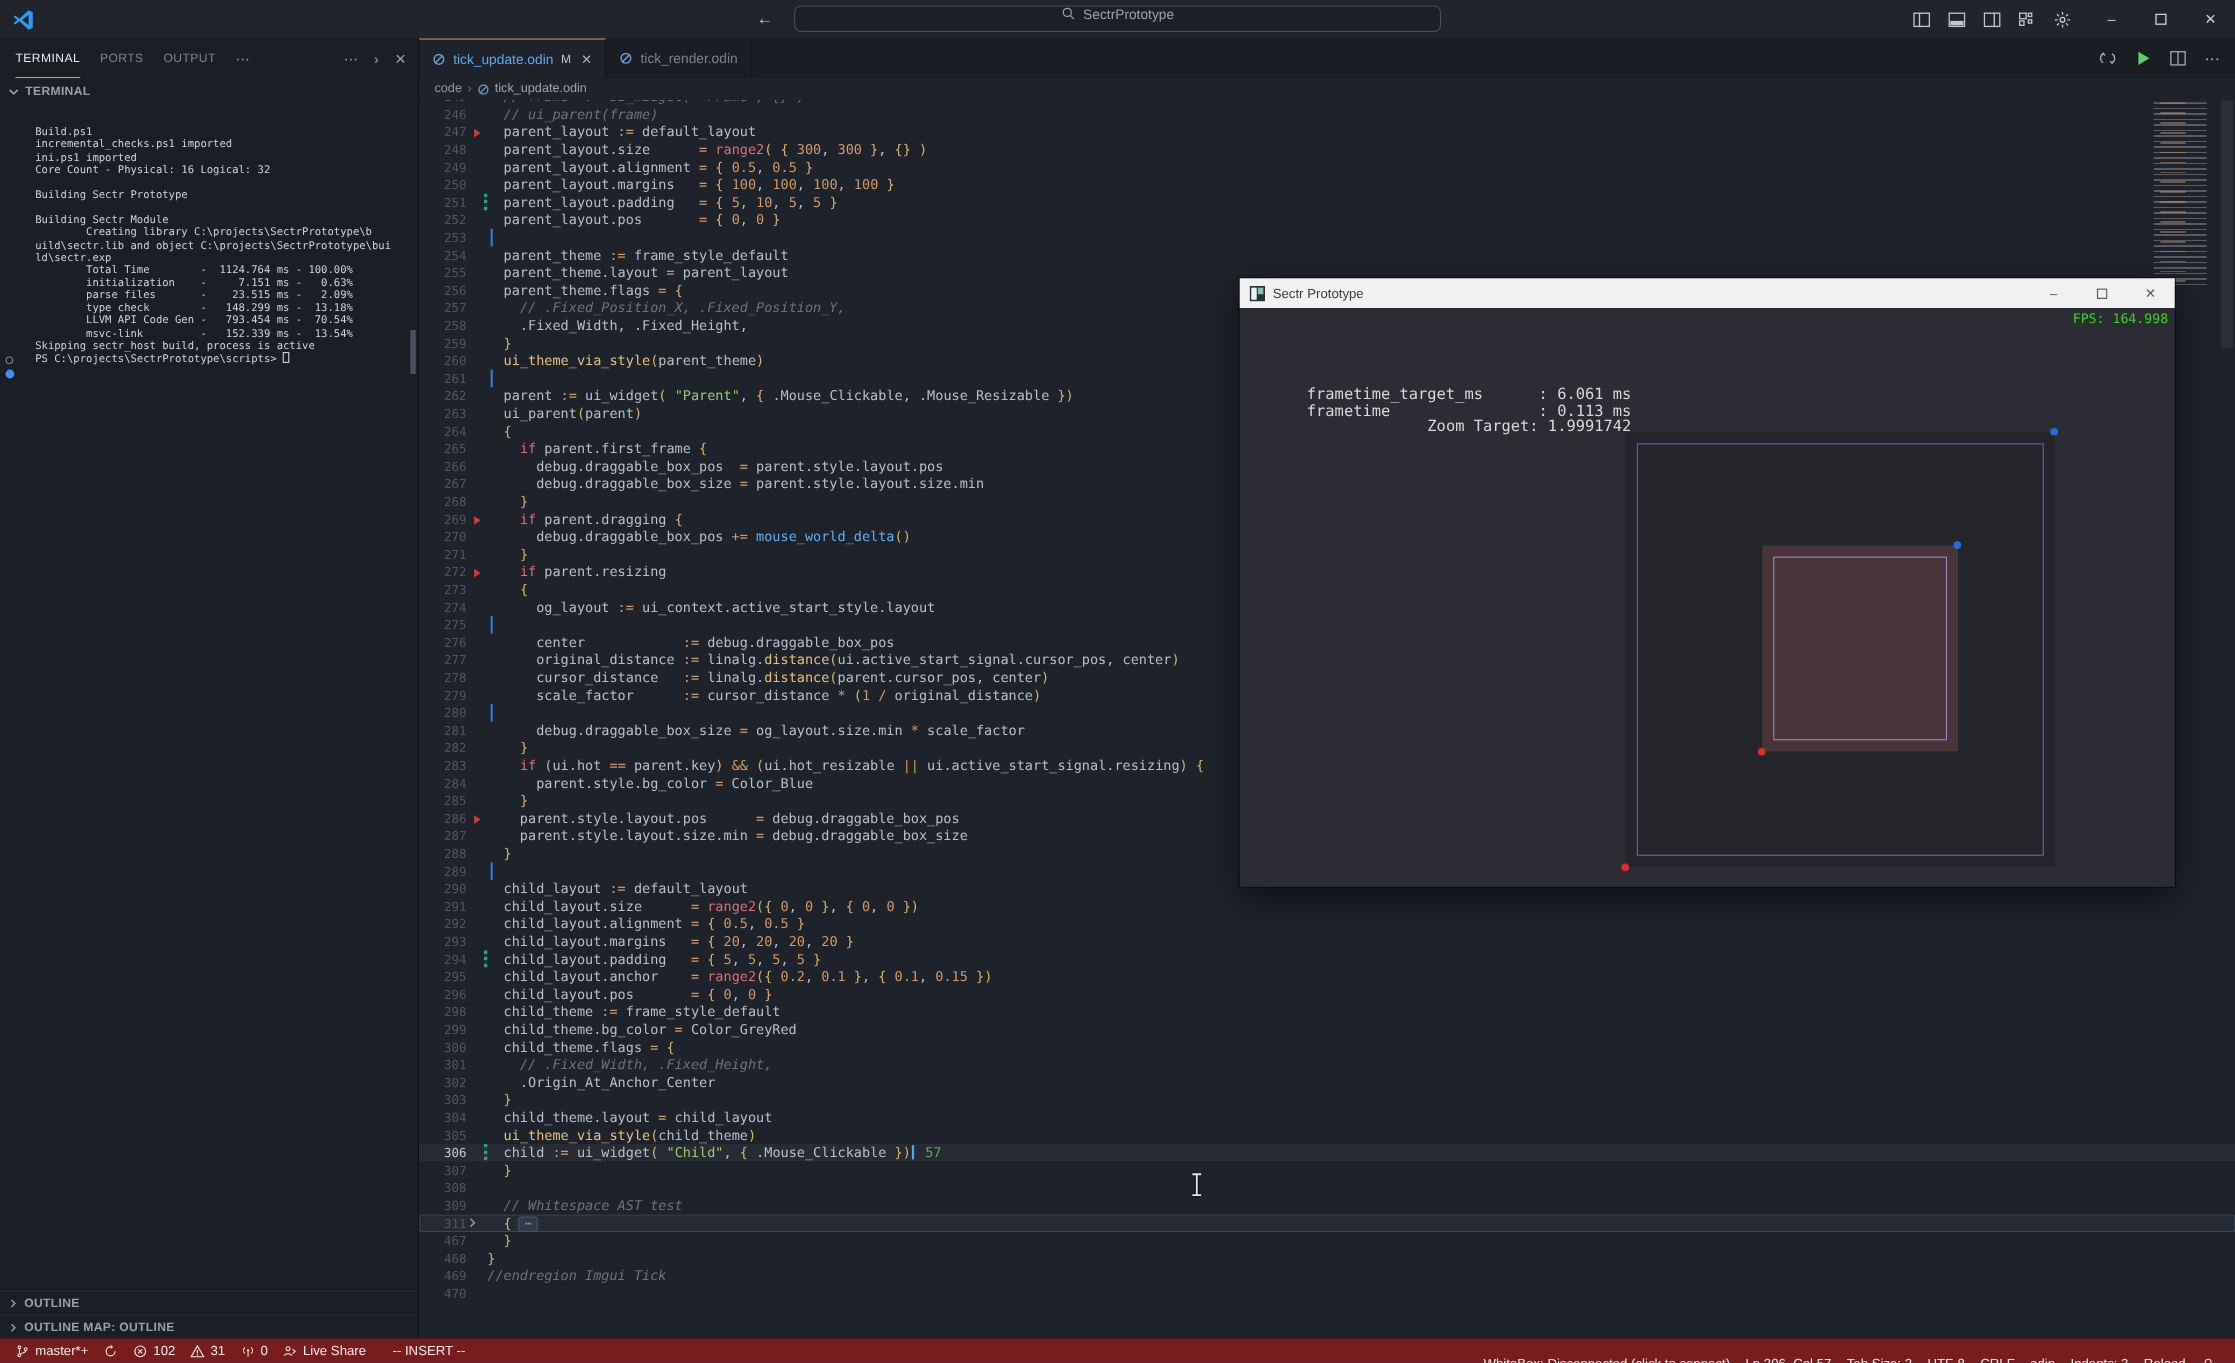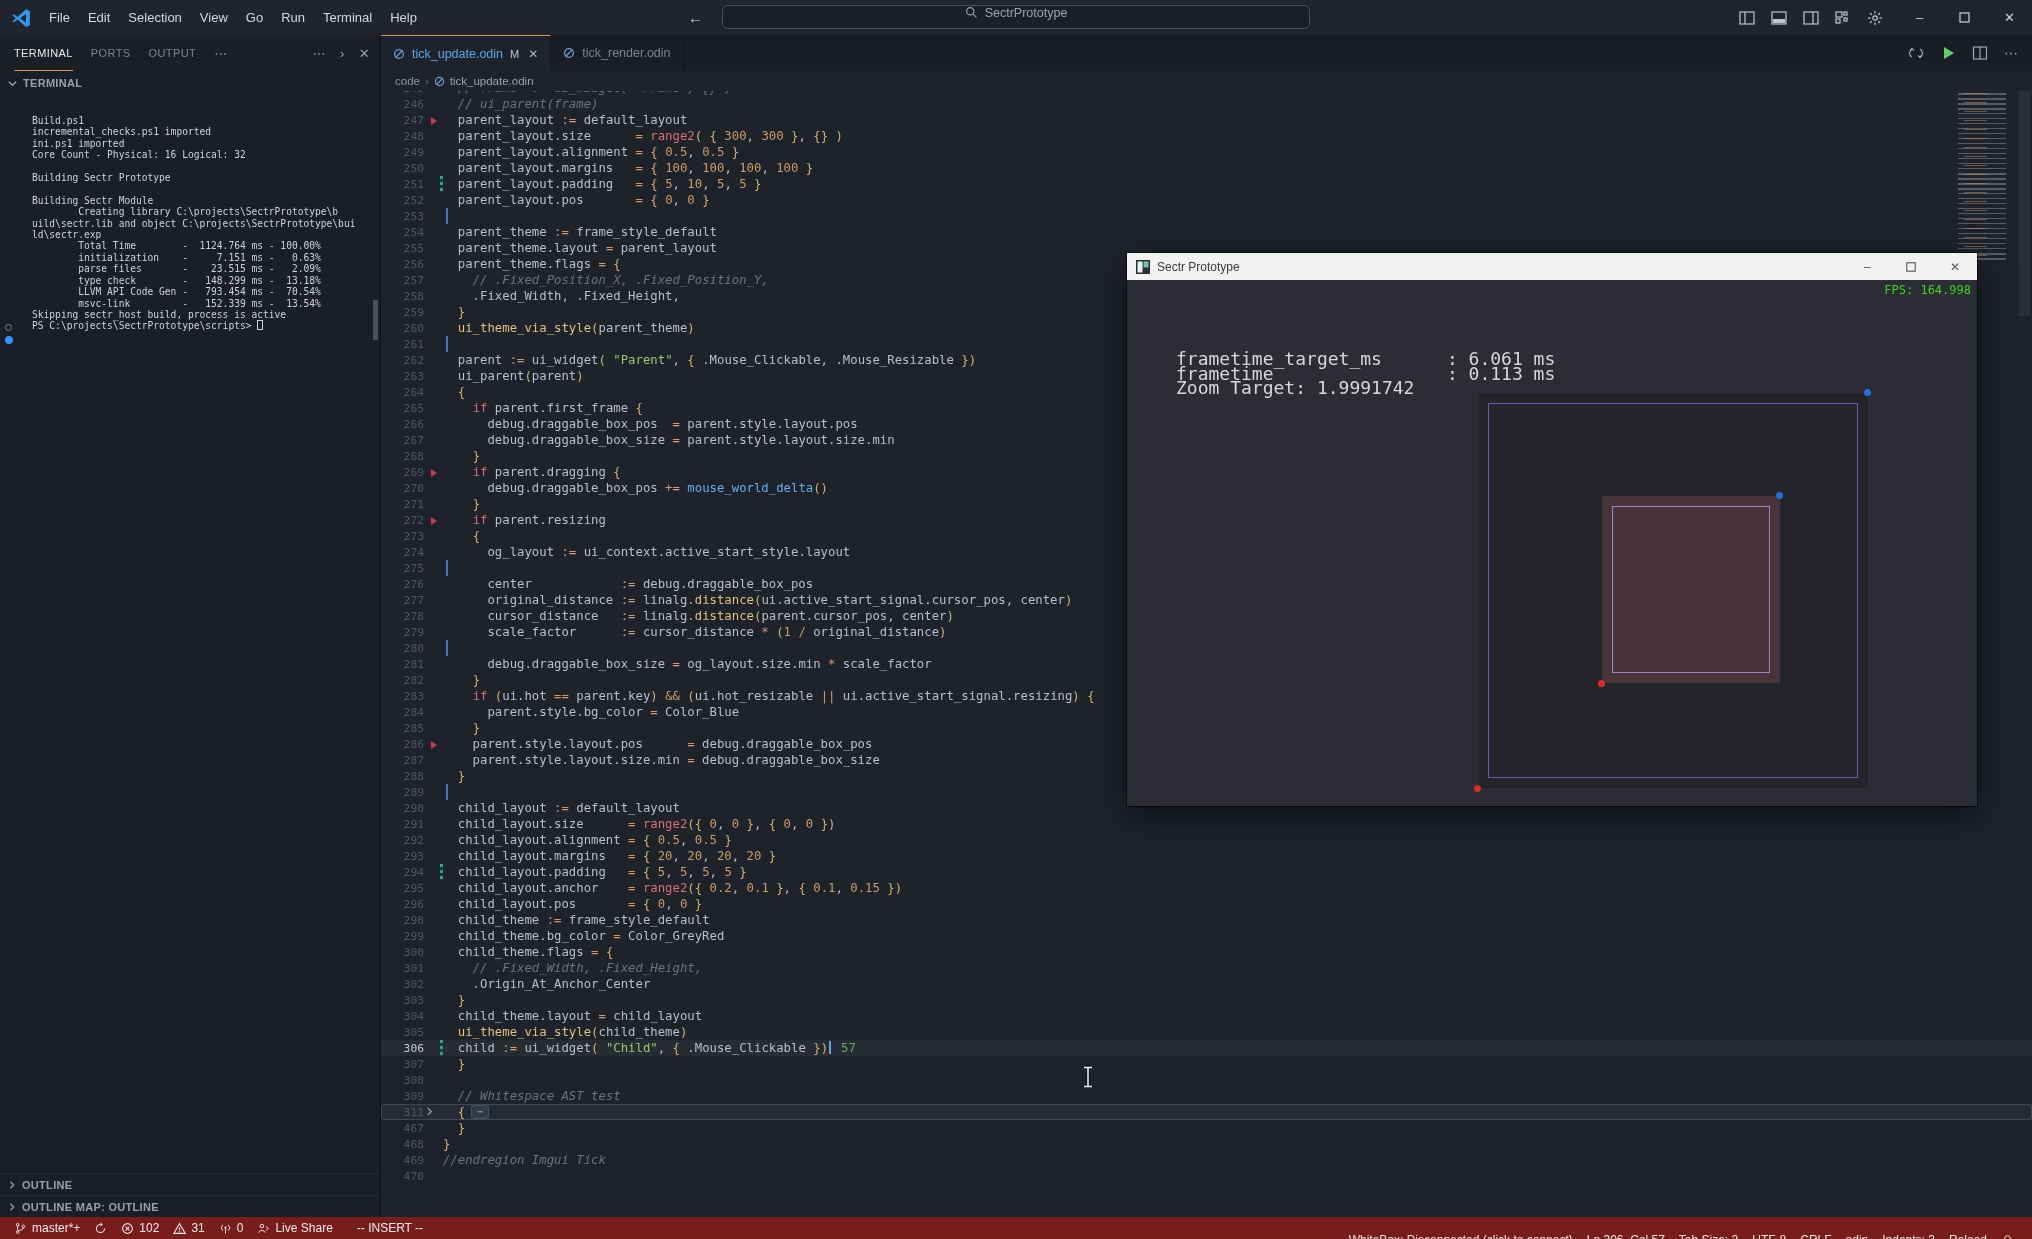--- a/index.html
+++ b/index.html
@@ -96,21 +96,21 @@
   
   .overlay { position:absolute; left:1127px; top:253px; width:850px; height:553px; z-index:50;
     box-shadow:0 10px 30px rgba(0,0,0,0.55), 0 0 0 1px rgba(0,0,0,0.55); }
   .ow-titlebar { height:27px; background:#f1f1f1; display:flex; align-items:center; }
   .ow-icon { margin:0 7px 0 9px; }
   .ow-title { font-size:12px; color:#3c3c3c; }
   .ow-controls { margin-left:auto; display:flex; height:27px; }
   .ow-controls .oc { width:44px; height:27px; display:flex; align-items:center; justify-content:center; color:#555; font-size:12px; }
   .ow-content { position:relative; height:526px; background:#2b2c34; overflow:hidden; }
   .ow-fps { position:absolute; top:3px; right:6px; font-family:"DejaVu Sans Mono", monospace; font-size:12px; color:#3ed321; }
-  .ow-stats { position:absolute; left:49px; top:72px; font-family:"DejaVu Sans Mono", monospace; font-size:18px; line-height:14.6px; color:#d8d8d8; white-space:pre; }
+  .ow-stats { position:absolute; left:61px; top:72px; font-family:"DejaVu Sans Mono", monospace; font-size:14px; line-height:14.6px; color:#d8d8d8; white-space:pre;text-align:right; }
   .parent-box { position:absolute; left:351px; top:113px; width:390px; height:395px; background:#24252b; }
   .parent-outline { position:absolute; inset:10px; border:1px solid #6c5caf; }
   .child-box { position:absolute; left:475px; top:216px; width:178px; height:187px; background:#493439; }
   .child-outline { position:absolute; inset:10px; border:1px solid #9a86c8; }
   .dot { position:absolute; width:7px; height:7px; border-radius:50%; }
   .dot.blue { background:#1f6fe0; }
   .dot.red { background:#de2b26; }
 
   
   .statusbar { position:absolute; left:0; right:0; bottom:0; height:22px; background:#771e1c; display:flex; align-items:center;
@@ -121,30 +121,20 @@
   .sb-item svg { width:13px; height:13px; }
   .sb-item.insert { margin-left:10px; }
 </style>
 </head>
 <body>
 
 <div class="titlebar">
   <svg class="vslogo" viewBox="0 0 24 24">
     <path fill="#2f9cf4" d="M17.5 2.5 L8.2 10.9 L4.2 7.8 L2.4 8.7 L6.3 12.2 L2.4 15.7 L4.2 16.6 L8.2 13.5 L17.5 21.9 L21.6 19.8 L21.6 4.6 Z M17.4 7.3 L17.4 17.1 L11.1 12.2 Z"></path>
   </svg>
-  <nav class="menus" id="menus">
-      <span class="mi">File</span>
-      <span class="mi">Edit</span>
-      <span class="mi">Selection</span>
-      <span class="mi">View</span>
-      <span class="mi">Go</span>
-      <span class="mi">Run</span>
-      <span class="mi">Terminal</span>
-      <span class="mi">Help</span>
-    </nav>
   <div class="nav-arrows">
     <span class="back">←</span>
     <span class="fwd">→</span>
   </div>
   <div class="searchbox">
     <svg width="13" height="13" viewBox="0 0 16 16">
       <circle cx="6.5" cy="6.5" r="4.5" fill="none" stroke="#9aa2ae" stroke-width="1.4"></circle>
       <line x1="10" y1="10" x2="14" y2="14" stroke="#9aa2ae" stroke-width="1.4"></line>
     </svg>
     <span>SectrPrototype</span>

